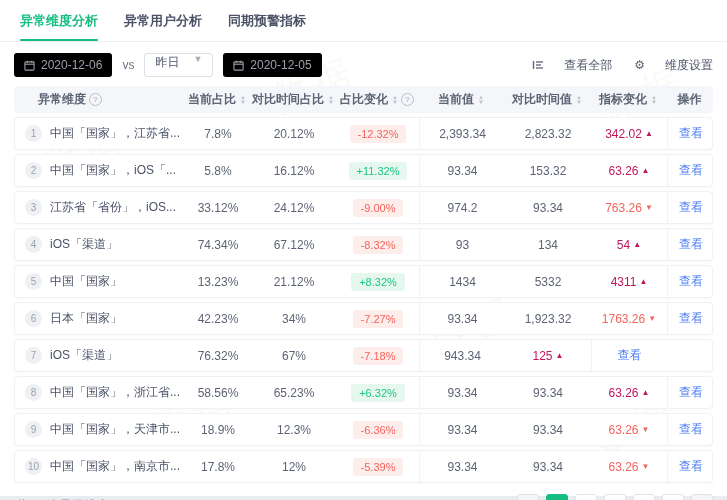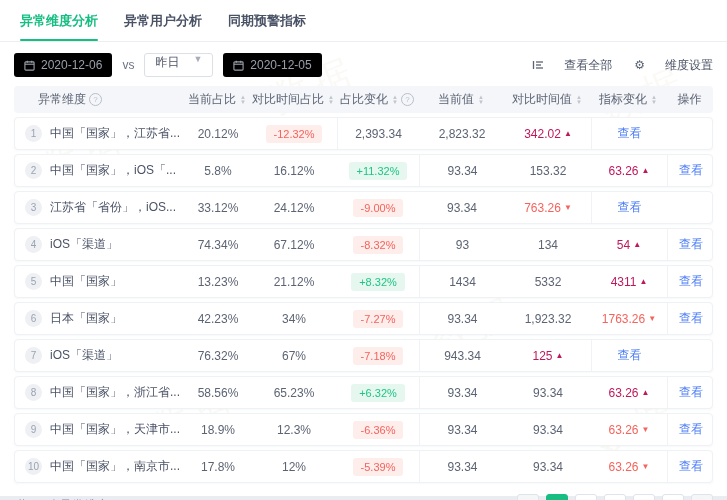--- a/index.html
+++ b/index.html
@@ -19,21 +19,21 @@
   .vs{font-size:12px;color:#6b7385;margin:0 10px;}
   .select{display:inline-flex;gap:14px;background:#fff;border:1px solid #dcdfe6;border-radius:3px;height:22px;padding:0 10px;font-size:12px;color:#4a5266;margin-right:10px;cursor:pointer;}
   .caret{font-size:9px;color:#a6acb8;}
   .toolbar-right{margin-left:auto;display:flex;align-items:center;gap:22px;}
   .tool-link{display:inline-flex;align-items:center;gap:20px;font-size:12px;color:#4a5266;cursor:pointer;}
   .tool-ic{color:#5a6275;font-size:12px;line-height:1;display:inline-flex;}
   
   .table{padding:0 14px;position:relative;z-index:1;}
   .cols{display:grid;grid-template-columns:170px 66px 86px 82px 86px 86px 76px 47px;align-items:center;}
   .thead{background:#f4f6f9;border-radius:4px;height:27px;margin-bottom:4px;}
-  .th{font-size:12px;color:#5c6474;font-weight:400;display:flex;align-items:center;justify-content:center;gap:3px;white-space:nowrap;}
+  .th{font-size:12px;color:#5c6474;font-weight:700;display:flex;align-items:center;justify-content:center;gap:3px;white-space:nowrap;}
   .th.first{justify-content:flex-start;padding-left:24px;}
   .sort{display:inline-flex;flex-direction:column;line-height:4.5px;font-size:6px;color:#c0c4cc;cursor:pointer;margin-left:1px;}
   .info{display:inline-flex;align-items:center;justify-content:center;width:11px;height:11px;border-radius:50%;border:1px solid #b9bfca;color:#b9bfca;font-size:8px;line-height:1;}
   .rowcard{background:#fff;border:1px solid #f0f1f4;border-radius:4px;height:31px;margin-bottom:4px;box-shadow:0 1px 2px rgba(180,190,205,.10);}
   .td{font-size:12px;color:#5c6474;display:flex;align-items:center;justify-content:center;height:100%;white-space:nowrap;overflow:hidden;}
   .td.first{justify-content:flex-start;padding-left:10px;gap:8px;}
   .td.valdiv,.td.opdiv{border-left:1px solid #f1f2f5;}
   .rank{flex:0 0 auto;width:17px;height:17px;border-radius:50%;background:#eef0f4;color:#9aa3b1;font-size:10px;display:inline-flex;align-items:center;justify-content:center;}
   .dim-text{overflow:hidden;text-overflow:ellipsis;color:#4a5266;}
   .badge{display:inline-block;padding:3px 8px;border-radius:3px;font-size:11px;}
@@ -165,20 +165,21 @@
       <div class="th">
         <span>操作</span>
       </div>
     </div>
     <div id="rows">
   <div class="cols rowcard">
     <div class="td first">
       <span class="rank">1</span>
       <span class="dim-text">中国「国家」，江苏省...</span>
     </div>
+    <div class="td">7.8%</div>
     <div class="td">20.12%</div>
     <div class="td">
       <span class="badge down">-12.32%</span>
     </div>
     <div class="td valdiv">2,393.34</div>
     <div class="td">2,823.32</div>
     <div class="td">
       <span class="metric up">
         <span>342.02</span>
         <span class="arrow">▲</span>
@@ -215,20 +216,21 @@
   <div class="cols rowcard">
     <div class="td first">
       <span class="rank">3</span>
       <span class="dim-text">江苏省「省份」，iOS...</span>
     </div>
     <div class="td">33.12%</div>
     <div class="td">24.12%</div>
     <div class="td">
       <span class="badge down">-9.00%</span>
     </div>
+    <div class="td valdiv">974.2</div>
     <div class="td">93.34</div>
     <div class="td">
       <span class="metric down">
         <span>763.26</span>
         <span class="arrow">▼</span>
       </span>
     </div>
     <div class="td opdiv">
       <span class="view-link">查看</span>
     </div>

